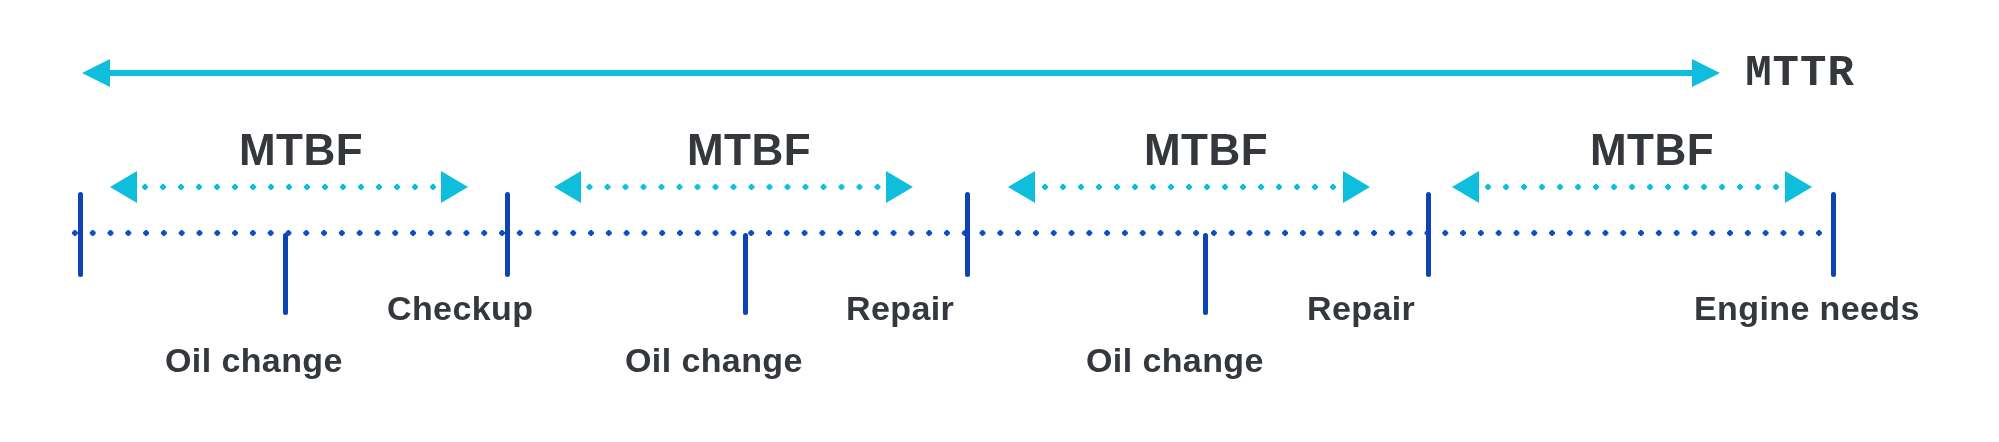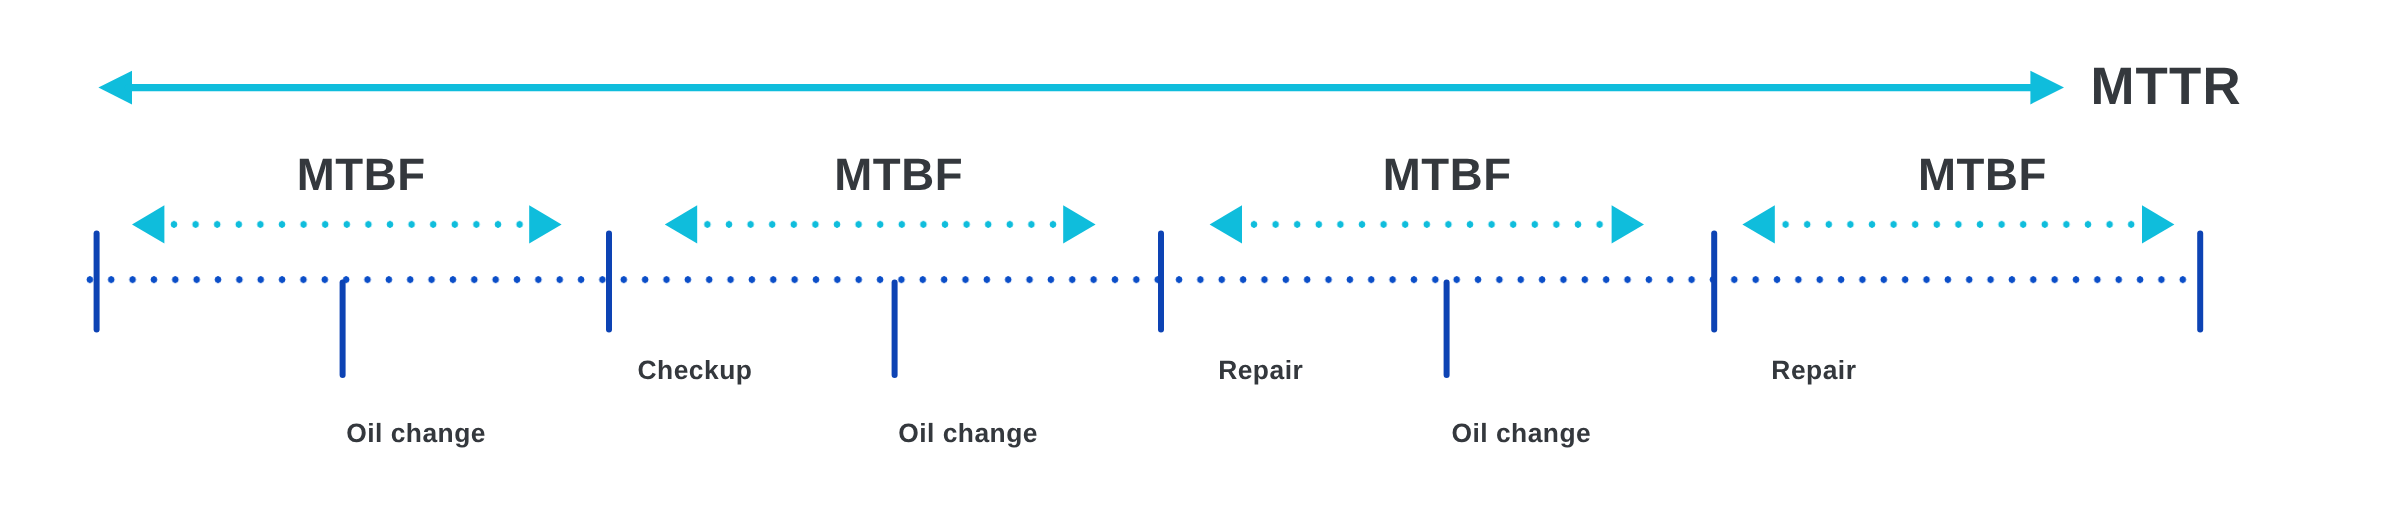--- a/index.html
+++ b/index.html
@@ -11,40 +11,40 @@
   *{margin:0;padding:0;box-sizing:border-box;}
   html,body{background:#ffffff;}
   body{font-family:"Liberation Sans", sans-serif;}
   .stage{position:relative;width:1999px;height:442px;background:#ffffff;overflow:hidden;}
 
   
   .mttr-line{position:absolute;left:104px;top:70px;width:1594px;height:6px;background:var(--cyan);border-radius:3px;}
   .tri{position:absolute;width:0;height:0;}
   .mttr-head-left{left:82px;top:59px;border-top:14px solid transparent;border-bottom:14px solid transparent;border-right:28px solid var(--cyan);}
   .mttr-head-right{left:1692px;top:59px;border-top:14px solid transparent;border-bottom:14px solid transparent;border-left:28px solid var(--cyan);}
-  .mttr-label{position:absolute;left:1742px;top:47px;width:116px;text-align:center;font-size:44px;font-weight:700;letter-spacing:1px;color:var(--text);line-height:1.2;}
+  .mttr-label{position:absolute;left:1742px;top:47px;width:116px;text-align:center;font-size:44px;font-weight:700;letter-spacing:1px;color:var(--text);line-height:1.2;font-family:Liberation Mono, monospace;}
 
   
   .mtbf-dots{position:absolute;top:184px;height:6px;
     background-image:radial-gradient(circle, var(--cyan) 2.6px, rgba(0,0,0,0) 3px);
     background-size:18px 6px;background-position:center;}
   .mtbf-head-left{top:171px;border-top:16px solid transparent;border-bottom:16px solid transparent;border-right:27px solid var(--cyan);}
   .mtbf-head-right{top:171px;border-top:16px solid transparent;border-bottom:16px solid transparent;border-left:27px solid var(--cyan);}
-  .mtbf-label{position:absolute;top:126px;width:160px;text-align:center;font-size:38px;font-weight:700;letter-spacing:0.5px;color:var(--text);line-height:1.1;}
+  .mtbf-label{position:absolute;top:126px;width:160px;text-align:center;font-size:44px;font-weight:700;letter-spacing:0.5px;color:var(--text);line-height:1.1;}
 
   
   .timeline-dots{position:absolute;left:66px;top:230px;width:1762px;height:6px;
     background-image:radial-gradient(circle, var(--dot-blue) 2.6px, rgba(0,0,0,0) 3px);
     background-size:17.8px 6px;background-position:left center;}
   .tick{position:absolute;width:5px;background:var(--tick-blue);border-radius:2.5px;}
   .tick-tall{top:192px;height:85px;}
   .tick-oil{top:233px;height:82px;}
 
   
-  .event-label{position:absolute;width:240px;text-align:right;font-size:22px;font-weight:700;letter-spacing:0.4px;color:var(--text);line-height:33px;}
+  .event-label{position:absolute;width:240px;text-align:left;font-size:34px;font-weight:700;letter-spacing:0.4px;color:var(--text);line-height:33px;}
   .event-label.upper{top:292px;}
   .event-label.lower{top:344px;}
   .event-label.twoline{top:292px;width:280px;}
 </style>
 </head>
 <body>
 
 <div class="stage">
 
   <div>
@@ -97,15 +97,16 @@
 
   <div class="event-label upper" style="left:387px;">Checkup</div>
   <div class="event-label upper" style="left:846px;">Repair</div>
   <div class="event-label upper" style="left:1307px;">Repair</div>
 
   <div class="event-label lower" style="left:165px;">Oil change</div>
   <div class="event-label lower" style="left:625px;">Oil change</div>
   <div class="event-label lower" style="left:1086px;">Oil change</div>
 
   <div class="event-label twoline" style="left:1694px;">
+    <div>Engine needs</div>
   </div>
 
 </div>
 
 </body></html>

